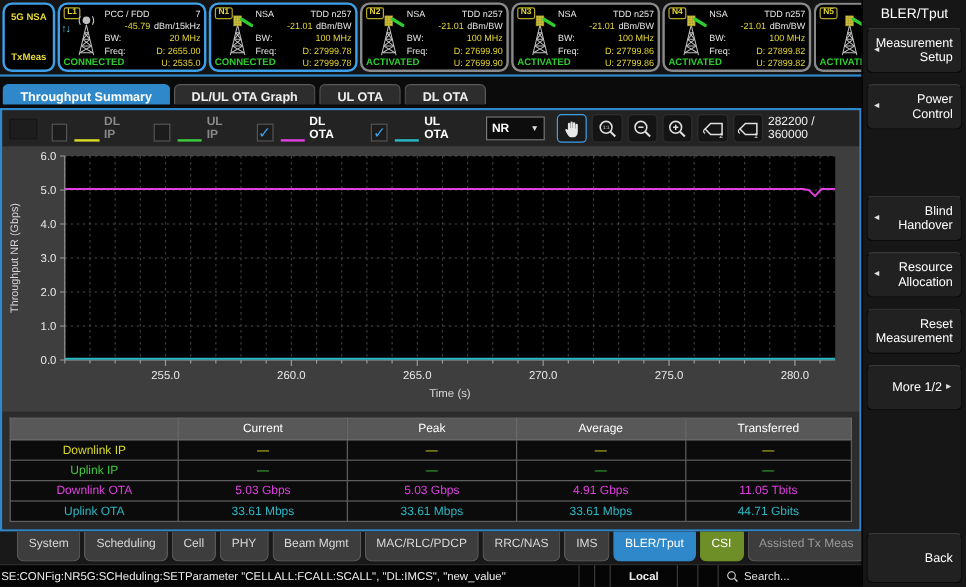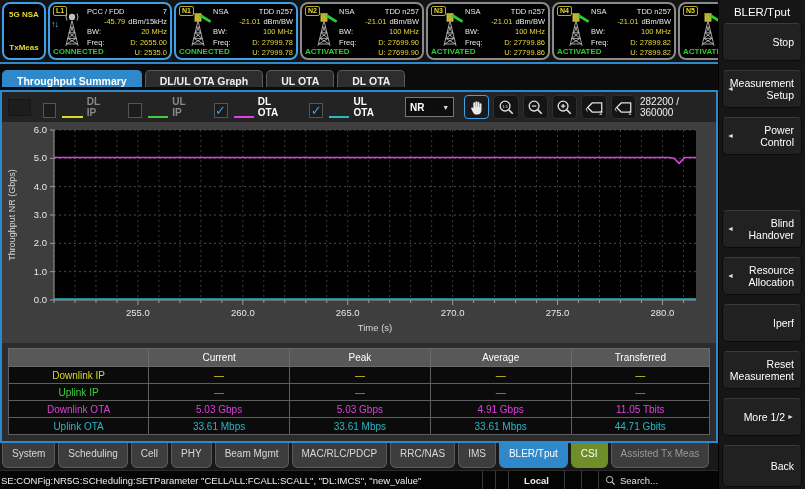--- a/index.html
+++ b/index.html
@@ -66,21 +66,21 @@
 
   
   .table-wrap { padding:5px 6px 6px 6px; background:#2c2c2c; }
   table.meas { width:100%; border-collapse:collapse; font-size:10px; }
   table.meas th { background:#585858; color:#fff; font-weight:normal; border:1px solid #6a6a6a;
     height:18px; }
   table.meas td { background:#0b0b0b; border:1px solid #5e5e5e; height:17px; text-align:center; }
   table.meas td:first-child, table.meas th:first-child { width:20%; }
 
   
-  .bottombar { height:27px; background:#191919; display:flex; gap:3px; padding:0 0 2px 2px;text-align:right; }
+  .bottombar { height:27px; background:#191919; display:flex; gap:3px; padding:0 0 2px 14px;text-align:right; }
   .btab { background:#3d3d3d; border:1px solid #5a5a5a; border-top:none; color:#d8d8d8;
     font-size:10px; padding:5px 9px 0 9px; border-radius:0 0 6px 6px; white-space:nowrap; }
   .btab.active { background:#2f88c9; border-color:#2f88c9; color:#fff; }
   .btab.csi { background:#6e8e28; border-color:#6e8e28; color:#fff; }
   .btab.dim { color:#9a9a9a; }
 
   
   .statusbar { height:19px; background:#050505; color:#ececec; font-size:9.5px; display:flex;
     align-items:center; border-top:1px solid #2a2a2a; }
   .sb-cmd { flex:1; white-space:nowrap; overflow:hidden; padding-left:1px; }
@@ -563,42 +563,36 @@
             <use href="#magnifier"></use>
           </svg>
         <span>Search...</span>
       </span>
     </div>
   </div>
 
   <div class="sidebar">
     <div class="sb-title">BLER/Tput</div>
     <div class="skey">
-        <span>Stop</span>
-      </div>
-    <div class="skey">
         <span class="arr-l">◄</span>
         <span>Measurement Setup</span>
       </div>
     <div class="skey">
         <span class="arr-l">◄</span>
         <span>Power Control</span>
       </div>
     <div class="skey gap-before">
         <span class="arr-l">◄</span>
         <span>Blind Handover</span>
       </div>
     <div class="skey">
         <span class="arr-l">◄</span>
         <span>Resource Allocation</span>
       </div>
     <div class="skey">
-        <span>Iperf</span>
-      </div>
-    <div class="skey">
         <span>Reset Measurement</span>
       </div>
     <div class="skey">
         <span>More 1/2</span>
         <span class="arr-r">►</span>
       </div>
     <div class="skey back">
         <span>Back</span>
       </div>
   </div>

